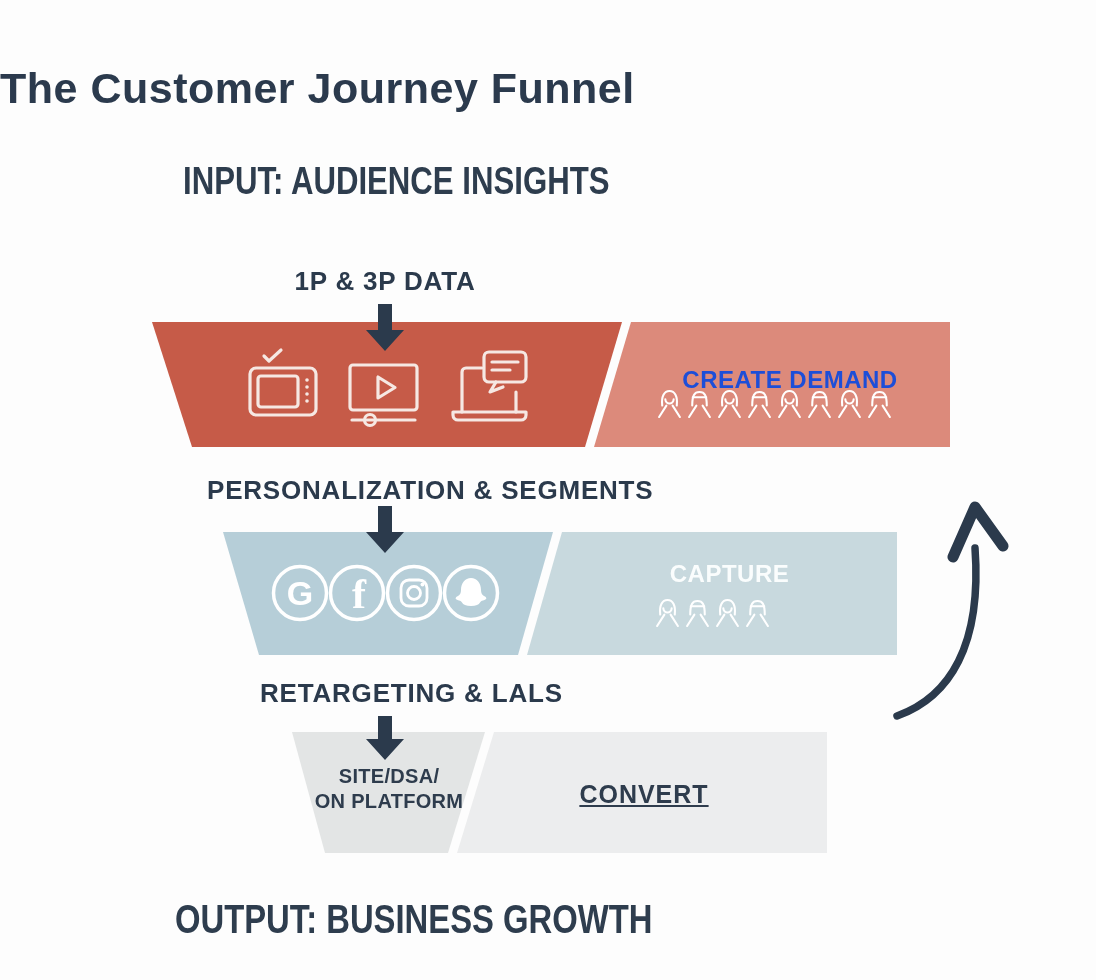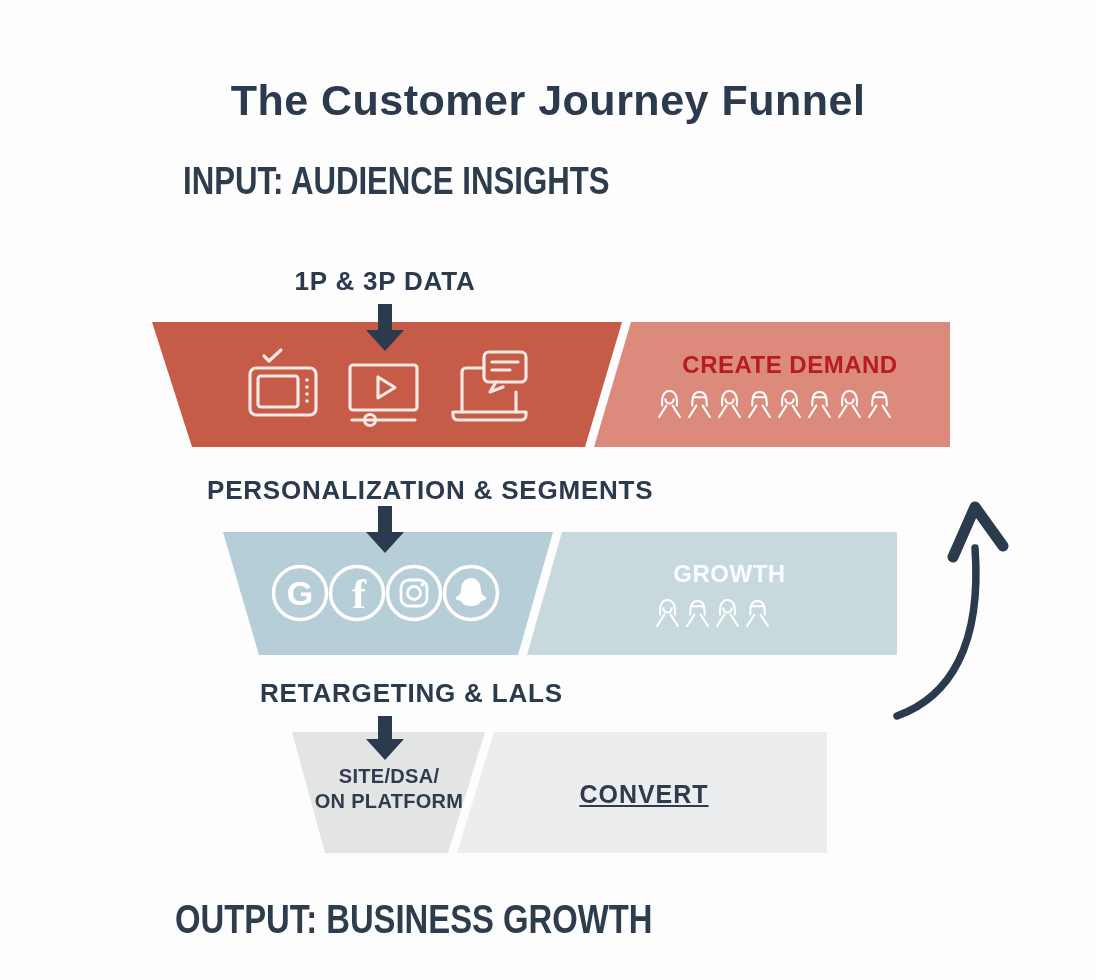--- a/index.html
+++ b/index.html
@@ -5,43 +5,43 @@
   html,body { margin:0; padding:0; background:#ffffff; }
   .canvas {
     position:relative; width:1096px; height:980px;
     background:#fdfdfd; overflow:hidden;
     font-family:"Liberation Sans", sans-serif;
   }
   svg.layer { position:absolute; left:0; top:0; width:1096px; height:980px; }
 
   .title {
     position:absolute; top:64px; left:0; width:100%;
-    text-align:center; font-size:43px; font-weight:bold;
-    color:#2b3a4d; letter-spacing:0.5px;margin-top:12px;
+    text-align:left; font-size:43px; font-weight:bold;
+    color:#2b3a4d; letter-spacing:0.5px;
   }
   .heading {
     position:absolute; font-weight:bold; color:#2e3d4e;
     transform:scaleX(0.82); transform-origin:left center; white-space:nowrap;
   }
   .heading.input  { left:183px; top:160px; font-size:38px; }
   .heading.output { left:175px; top:897px; font-size:40px; }
 
   .flow-label {
     position:absolute; font-weight:bold; color:#2b3a4c;
     font-size:26px; letter-spacing:0.8px; text-align:center; white-space:nowrap;
   }
   .flow-label.l1 { left:285px; top:266px; width:200px; }
   .flow-label.l2 { left:207px; top:475px; width:356px; }
   .flow-label.l3 { left:260px; top:678px; width:250px; }
 
   .stage-name {
     position:absolute; font-weight:bold; text-align:center;
     letter-spacing:0.5px; white-space:nowrap;
   }
-  .stage-name.create  { left:630px; top:351px; width:320px; font-size:24px; color:#b91c1c; }
+  .stage-name.create  { left:630px; top:366px; width:320px; font-size:24px; color:#1d4ed8; }
   .stage-name.capture { left:562px; top:560px; width:335px; font-size:24px; color:#fafdfd; }
   .stage-name.convert { left:494px; top:780px; width:300px; font-size:25px; color:#2e3c4d; letter-spacing:1px;text-decoration:underline; }
 
   .site-text {
     position:absolute; left:314px; top:764px; width:150px;
     text-align:center; font-weight:bold; font-size:20px; line-height:25px;
     color:#2e3c4d; letter-spacing:0.3px;
   }
   .site-text span { display:block; }
 
@@ -172,21 +172,21 @@
       </svg>
       <svg viewBox="0 0 26 30">
         <use href="#person-a"></use>
       </svg>
       <svg viewBox="0 0 26 30">
         <use href="#person-b"></use>
       </svg>
     </div>
 
   <div class="flow-label l2">PERSONALIZATION &amp; SEGMENTS</div>
-  <div class="stage-name capture">GROWTH</div>
+  <div class="stage-name capture">CAPTURE</div>
   <div class="people row2">
       <svg viewBox="0 0 26 30">
         <use href="#person-a"></use>
       </svg>
       <svg viewBox="0 0 26 30">
         <use href="#person-b"></use>
       </svg>
       <svg viewBox="0 0 26 30">
         <use href="#person-a"></use>
       </svg>

